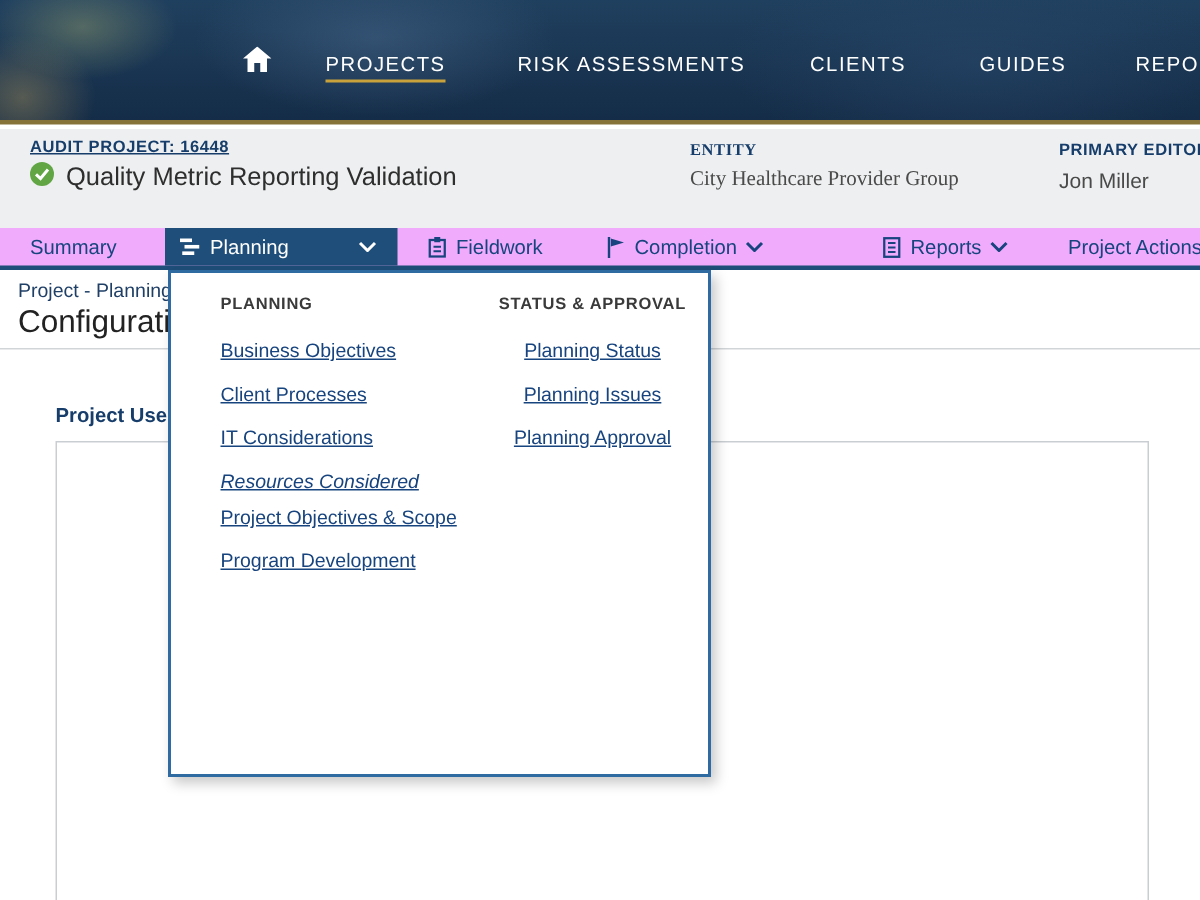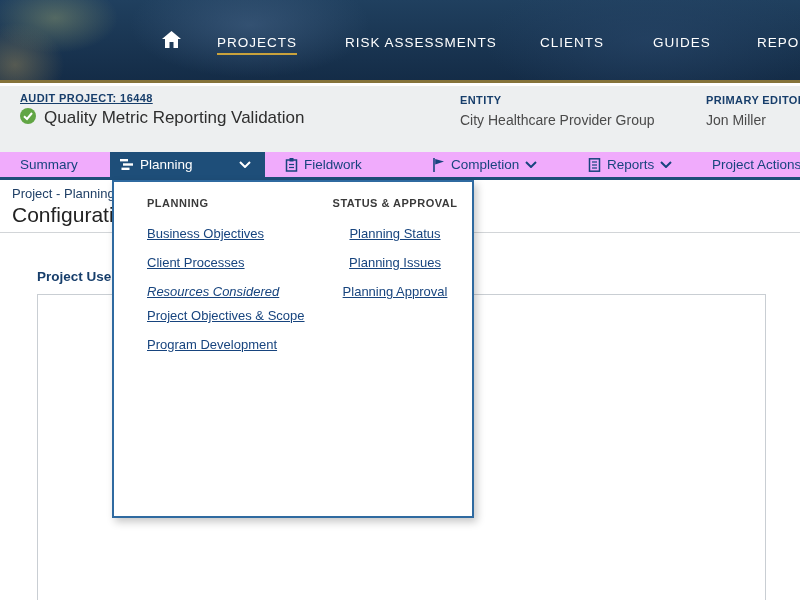--- a/index.html
+++ b/index.html
@@ -32,34 +32,34 @@
   .nav-0 { left:217px; } .nav-1 { left:345px; } .nav-2 { left:540px; }
   .nav-3 { left:653px; } .nav-4 { left:757px; }
 
   
   .pagehead { position:absolute; top:86px; left:0; width:800px; height:66px; background:#edeff0; }
   .audit-label { position:absolute; left:20px; top:6px; font-size:11px; font-weight:700; color:#173e6b; letter-spacing:.4px;text-decoration:underline; }
   .title-row { position:absolute; left:20px; top:22px; display:flex; gap:8px; }
   .page-title { font-size:17px; color:#2e2e2e; }
   .meta-label { position:absolute; top:8px; font-size:11px; font-weight:700; color:#173e6b; letter-spacing:.4px; white-space:nowrap; }
   .meta-value { position:absolute; top:26px; font-size:14px; color:#4a4a4a; white-space:nowrap; }
-  .entity-pos { left:460px; } .editor-pos { left:706px; }
+  .entity-pos { left:460px;font-family:Liberation Serif, serif; } .editor-pos { left:706px; }
 
   
   .tabbar { position:absolute; top:152px; left:0; width:800px; height:28px; background:#f0abfc; border-bottom:3px solid #1e4e79; }
   .tab {
     position:absolute; top:0; height:25px; display:flex; align-items:center; gap:6px;
     color:#17447e; font-size:13.5px; cursor:pointer; white-space:nowrap;
   }
   .tab svg { display:block; }
   .tab-summary   { left:20px; }
   .tab-planning  { left:110px; width:155px; background:#1e4e79; color:#ffffff; padding-left:10px; gap:7px; }
   .tab-planning .chev { margin-left:auto; margin-right:14px; }
   .tab-fieldwork { left:285px; }
-  .tab-completion{ left:432px;align-items:center; }
+  .tab-completion{ left:404px;align-items:center; }
   .tab-reports   { left:588px; }
   .tab-actions   { left:712px; }
 
   
   .breadcrumb { position:absolute; left:12px; top:186px; font-size:13px; color:#1f3f66; }
   .page-heading { position:absolute; left:12px; top:203px; font-size:21px; font-weight:400; color:#222222; }
   .head-rule { position:absolute; left:0; top:232px; width:800px; border-top:1px solid #d2d5d8; }
   .section-label { position:absolute; left:37px; top:269px; font-size:13.5px; font-weight:700; color:#173e6b; }
   .big-box { position:absolute; left:37px; top:294px; width:729px; height:330px; border:1px solid #c9ced3; background:#ffffff; }
 
@@ -172,20 +172,21 @@
   <h1 class="page-heading">Configuration</h1>
   <div class="head-rule"></div>
   <div class="section-label">Project Users</div>
   <div class="big-box"></div>
 
   <div class="dropdown">
     <div class="dd-col dd-col-left">
       <div class="dd-header">PLANNING</div>
       <a class="dd-link">Business Objectives</a>
       <a class="dd-link">Client Processes</a>
+      <a class="dd-link">IT Considerations</a>
       <a class="dd-link gap-after">Resources Considered</a>
       <a class="dd-link">Project Objectives &amp; Scope</a>
       <a class="dd-link">Program Development</a>
     </div>
     <div class="dd-col dd-col-right">
       <div class="dd-header">STATUS &amp; APPROVAL</div>
       <a class="dd-link">Planning Status</a>
       <a class="dd-link">Planning Issues</a>
       <a class="dd-link">Planning Approval</a>
     </div>

